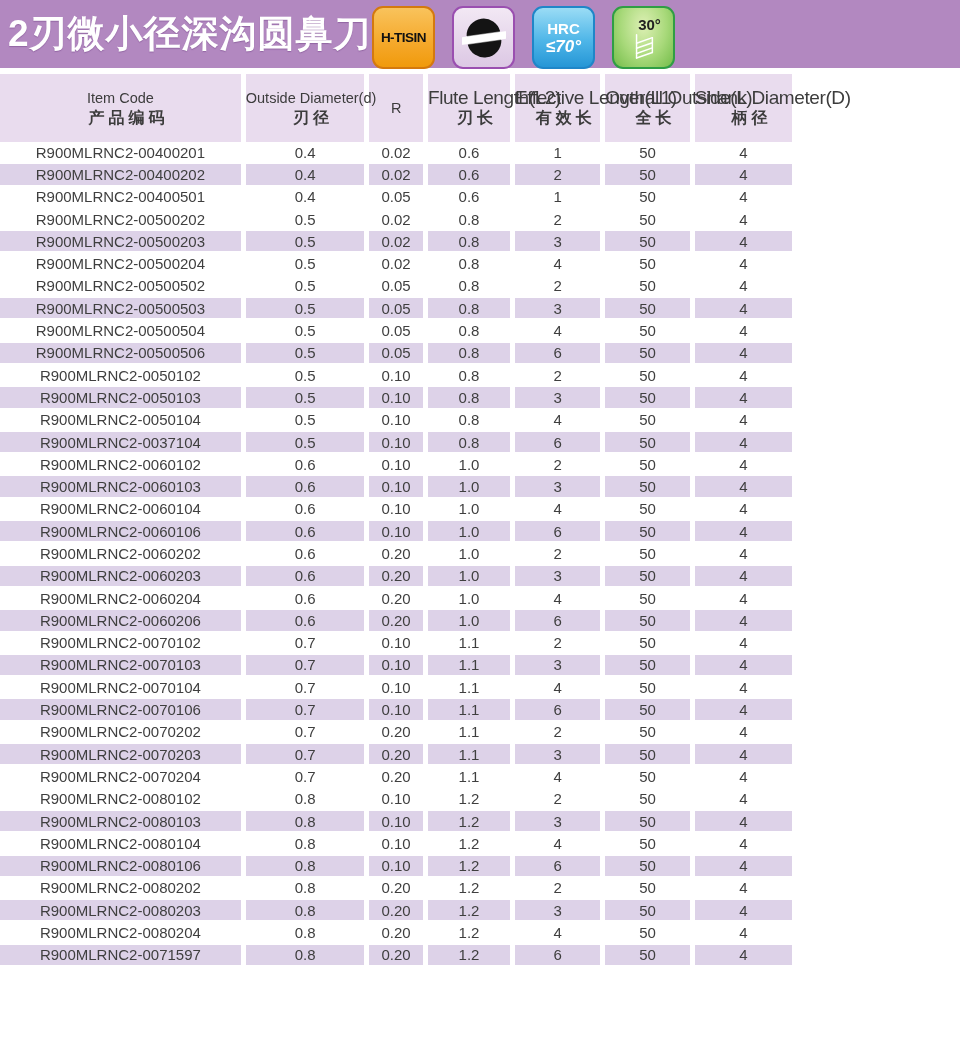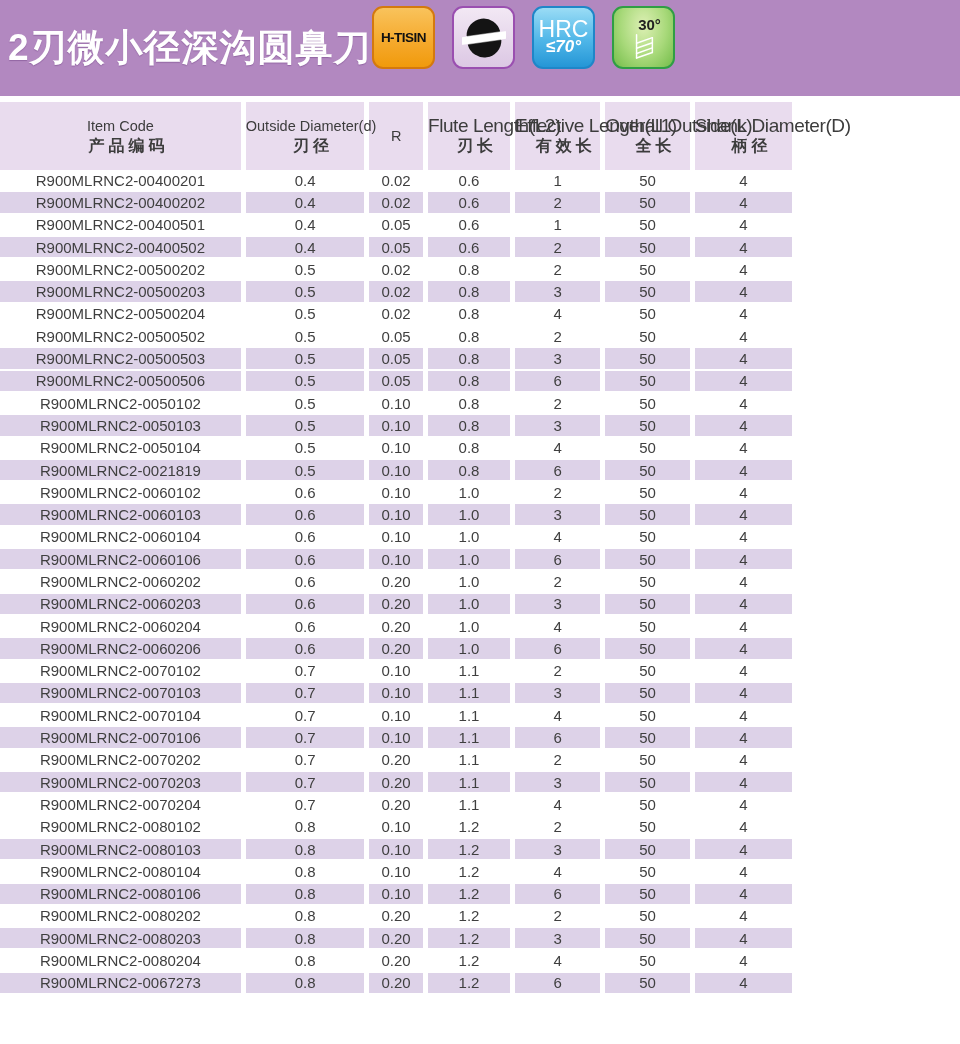--- a/index.html
+++ b/index.html
@@ -1,33 +1,33 @@
 <!DOCTYPE html>
 <html><head>
 <meta charset="utf-8">
 <style>
   html,body{margin:0;padding:0;background:#fff;}
   body{width:960px;height:1044px;overflow:hidden;
        font-family:"Liberation Sans","DejaVu Sans",sans-serif;}
 
   
-  .band{position:relative;height:96px;background:#b288c0;margin-bottom:6px;}
+  .band{position:relative;height:68px;background:#b288c0;margin-bottom:6px;}
   .band-title{position:absolute;left:8px;top:50%;transform:translateY(-50%);
     color:#fff;font-size:37px;font-weight:bold;letter-spacing:1px;white-space:nowrap;
     text-shadow:0 1px 1px rgba(90,40,110,.35);}
   .badges{position:absolute;left:372px;top:6px;display:flex;gap:17px;}
   .badge{width:63px;height:63px;border-radius:11px;box-sizing:border-box;
     display:flex;flex-direction:column;align-items:center;justify-content:center;}
   .badge-orange{background:linear-gradient(180deg,#f9c35c,#f5a82a 60%,#f09a0c);
     border:2px solid #d4790e;}
   .badge-orange .lbl{color:#111;font-weight:bold;font-size:13.5px;letter-spacing:-0.5px;}
   .badge-lav{background:linear-gradient(180deg,#f2e8f4,#dcc8e4);border:2px solid #9a4fb0;}
   .badge-blue{background:linear-gradient(180deg,#9adcf5,#4fb6e8 55%,#2596d6);
     border:2px solid #1f86c8;color:#fff;}
-  .badge-blue .l1{font-weight:normal;font-size:23px;line-height:18px;}
+  .badge-blue .l1{font-weight:bold;font-size:15px;line-height:18px;}
   .badge-blue .l2{font-weight:bold;font-style:italic;font-size:17px;line-height:17px;}
   .badge-green{background:radial-gradient(ellipse at 50% 30%,#ddf0b4 0%,#a8d97a 55%,#74bd4a 100%);
     border:2px solid #2f9e44;}
   .badge-green .lbl{color:#222;font-weight:bold;font-size:15px;line-height:16px;margin-left:12px;}
 
   
   table{width:792px;border-collapse:separate;border-spacing:0;table-layout:fixed;}
   col.c1{width:30.4%} col.c2{width:15.6%} col.c3{width:7.4%}
   col.c4{width:11.0%} col.c5{width:11.4%} col.c6{width:11.3%} col.c7{width:12.9%}
   thead th{background:#e9dcee;height:64px;vertical-align:middle;text-align:center;
@@ -145,71 +145,71 @@
       </tr>
       <tr>
         <td>R900MLRNC2-00400501</td>
         <td>0.4</td>
         <td>0.05</td>
         <td>0.6</td>
         <td>1</td>
         <td>50</td>
         <td>4</td>
       </tr>
-      <tr class="stripe">
-        <td>R900MLRNC2-00400502</td>
-        <td>0.4</td>
+      <tr>
+        <td>R900MLRNC2-00500202</td>
+        <td>0.5</td>
+        <td>0.02</td>
+        <td>0.8</td>
+        <td>2</td>
+        <td>50</td>
+        <td>4</td>
+      </tr>
+      <tr class="stripe">
+        <td>R900MLRNC2-00500203</td>
+        <td>0.5</td>
+        <td>0.02</td>
+        <td>0.8</td>
+        <td>3</td>
+        <td>50</td>
+        <td>4</td>
+      </tr>
+      <tr>
+        <td>R900MLRNC2-00500204</td>
+        <td>0.5</td>
+        <td>0.02</td>
+        <td>0.8</td>
+        <td>4</td>
+        <td>50</td>
+        <td>4</td>
+      </tr>
+      <tr>
+        <td>R900MLRNC2-00500502</td>
+        <td>0.5</td>
         <td>0.05</td>
-        <td>0.6</td>
-        <td>2</td>
-        <td>50</td>
-        <td>4</td>
-      </tr>
-      <tr>
-        <td>R900MLRNC2-00500202</td>
-        <td>0.5</td>
-        <td>0.02</td>
-        <td>0.8</td>
-        <td>2</td>
-        <td>50</td>
-        <td>4</td>
-      </tr>
-      <tr class="stripe">
-        <td>R900MLRNC2-00500203</td>
-        <td>0.5</td>
-        <td>0.02</td>
-        <td>0.8</td>
-        <td>3</td>
-        <td>50</td>
-        <td>4</td>
-      </tr>
-      <tr>
-        <td>R900MLRNC2-00500204</td>
-        <td>0.5</td>
-        <td>0.02</td>
-        <td>0.8</td>
-        <td>4</td>
-        <td>50</td>
-        <td>4</td>
-      </tr>
-      <tr>
-        <td>R900MLRNC2-00500502</td>
+        <td>0.8</td>
+        <td>2</td>
+        <td>50</td>
+        <td>4</td>
+      </tr>
+      <tr class="stripe">
+        <td>R900MLRNC2-00500503</td>
         <td>0.5</td>
         <td>0.05</td>
         <td>0.8</td>
-        <td>2</td>
-        <td>50</td>
-        <td>4</td>
-      </tr>
-      <tr class="stripe">
-        <td>R900MLRNC2-00500503</td>
+        <td>3</td>
+        <td>50</td>
+        <td>4</td>
+      </tr>
+      <tr>
+        <td>R900MLRNC2-00500504</td>
         <td>0.5</td>
         <td>0.05</td>
         <td>0.8</td>
-        <td>3</td>
+        <td>4</td>
         <td>50</td>
         <td>4</td>
       </tr>
       <tr class="stripe">
         <td>R900MLRNC2-00500506</td>
         <td>0.5</td>
         <td>0.05</td>
         <td>0.8</td>
         <td>6</td>
         <td>50</td>
@@ -236,21 +236,21 @@
       <tr>
         <td>R900MLRNC2-0050104</td>
         <td>0.5</td>
         <td>0.10</td>
         <td>0.8</td>
         <td>4</td>
         <td>50</td>
         <td>4</td>
       </tr>
       <tr class="stripe">
-        <td>R900MLRNC2-0021819</td>
+        <td>R900MLRNC2-0037104</td>
         <td>0.5</td>
         <td>0.10</td>
         <td>0.8</td>
         <td>6</td>
         <td>50</td>
         <td>4</td>
       </tr>
       <tr>
         <td>R900MLRNC2-0060102</td>
         <td>0.6</td>
@@ -443,21 +443,21 @@
       <tr>
         <td>R900MLRNC2-0080204</td>
         <td>0.8</td>
         <td>0.20</td>
         <td>1.2</td>
         <td>4</td>
         <td>50</td>
         <td>4</td>
       </tr>
       <tr class="stripe">
-        <td>R900MLRNC2-0067273</td>
+        <td>R900MLRNC2-0071597</td>
         <td>0.8</td>
         <td>0.20</td>
         <td>1.2</td>
         <td>6</td>
         <td>50</td>
         <td>4</td>
       </tr>
     </tbody>
 </table>
 

